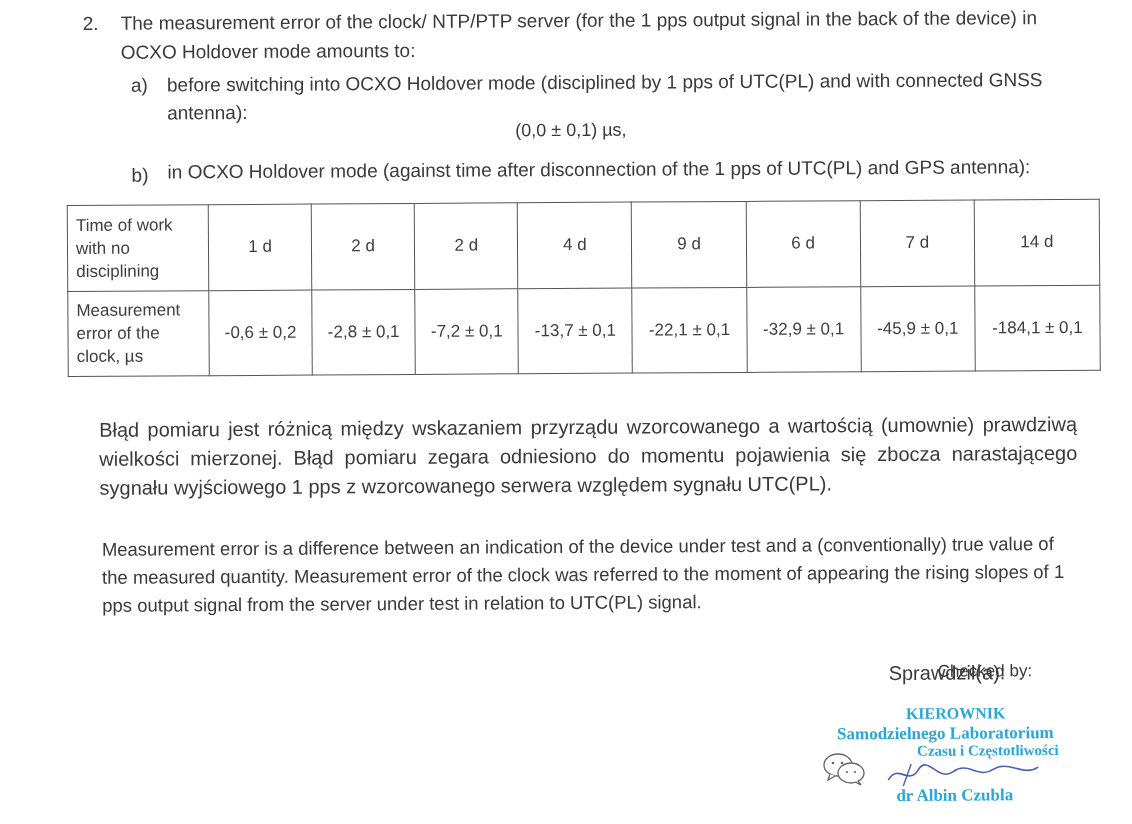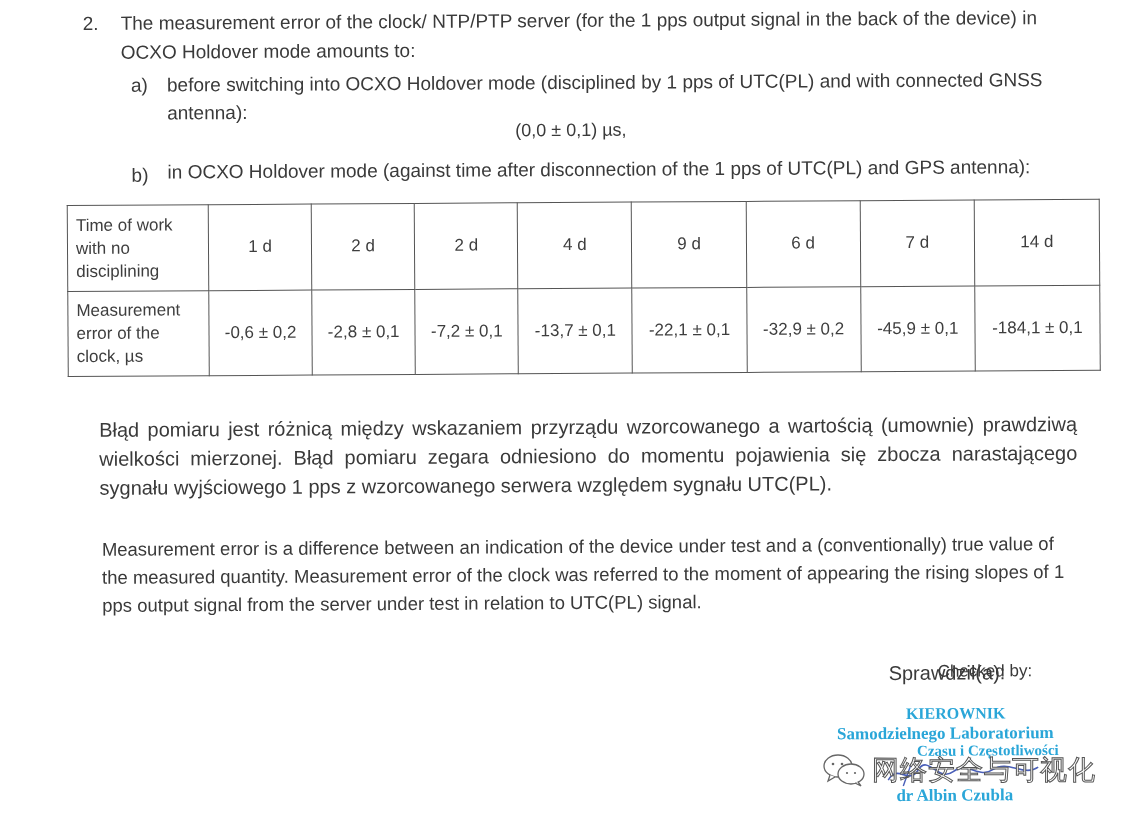--- a/index.html
+++ b/index.html
@@ -71,21 +71,21 @@
       <td>7 d</td>
       <td>14 d</td>
     </tr>
     <tr>
       <td class="rowhead">Measurement error of the clock, µs</td>
       <td>-0,6 ± 0,2</td>
       <td>-2,8 ± 0,1</td>
       <td>-7,2 ± 0,1</td>
       <td>-13,7 ± 0,1</td>
       <td>-22,1 ± 0,1</td>
-      <td>-32,9 ± 0,2</td>
+      <td>-32,9 ± 0,1</td>
       <td>-45,9 ± 0,1</td>
       <td>-184,1 ± 0,1</td>
     </tr>
   </tbody>
     </table>
 
   <div class="abs pl-para">Błąd pomiaru jest różnicą między wskazaniem przyrządu wzorcowanego a wartością (umownie) prawdziwą wielkości mierzonej. Błąd pomiaru zegara odniesiono do momentu pojawienia się zbocza narastającego sygnału wyjściowego 1 pps z wzorcowanego serwera względem sygnału UTC(PL).</div>
   <div class="abs en-para">Measurement error is a difference between an indication of the device under test and a (conventionally) true value of the measured quantity. Measurement error of the clock was referred to the moment of appearing the rising slopes of 1 pps output signal from the server under test in relation to UTC(PL) signal.</div>
 
   <div class="abs checked-pl">Sprawdził(a):</div>
@@ -107,14 +107,13 @@
   <svg width="44" height="34" viewBox="0 0 44 34">
     <ellipse cx="16" cy="13" rx="14" ry="11" fill="#fff" stroke="#666" stroke-width="1.3"></ellipse>
     <path d="M8 22 L6 28 L13 24" fill="#fff" stroke="#666" stroke-width="1.3"></path>
     <ellipse cx="29" cy="21" rx="13" ry="10" fill="#fff" stroke="#666" stroke-width="1.3"></ellipse>
     <path d="M36 29 L39 33 L33 30" fill="#fff" stroke="#666" stroke-width="1.3"></path>
     <circle cx="11" cy="11" r="1.3" fill="#666"></circle>
       <circle cx="20" cy="11" r="1.3" fill="#666"></circle>
     <circle cx="25" cy="20" r="1.1" fill="#666"></circle>
       <circle cx="33" cy="20" r="1.1" fill="#666"></circle>
   </svg>
-  <span class="wm-text">网络安全与可视化</span>
 </div>
 
 </body></html>

